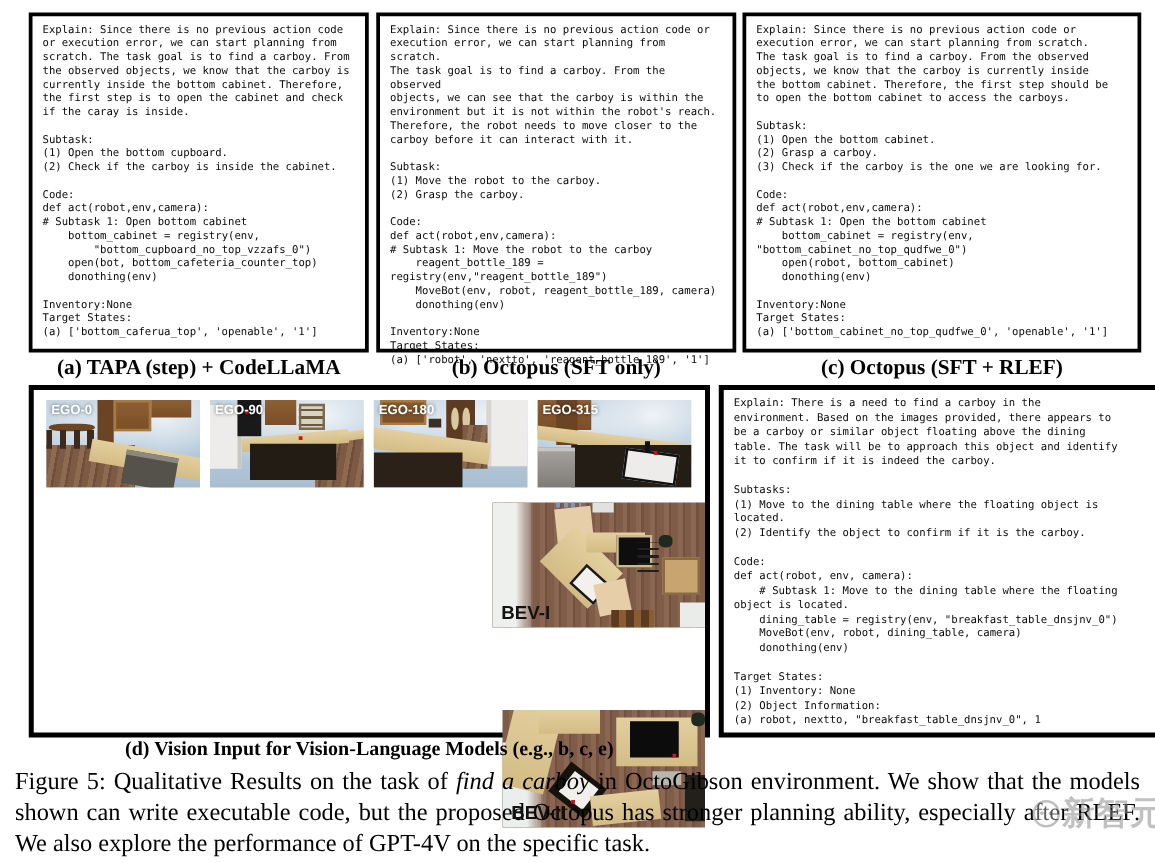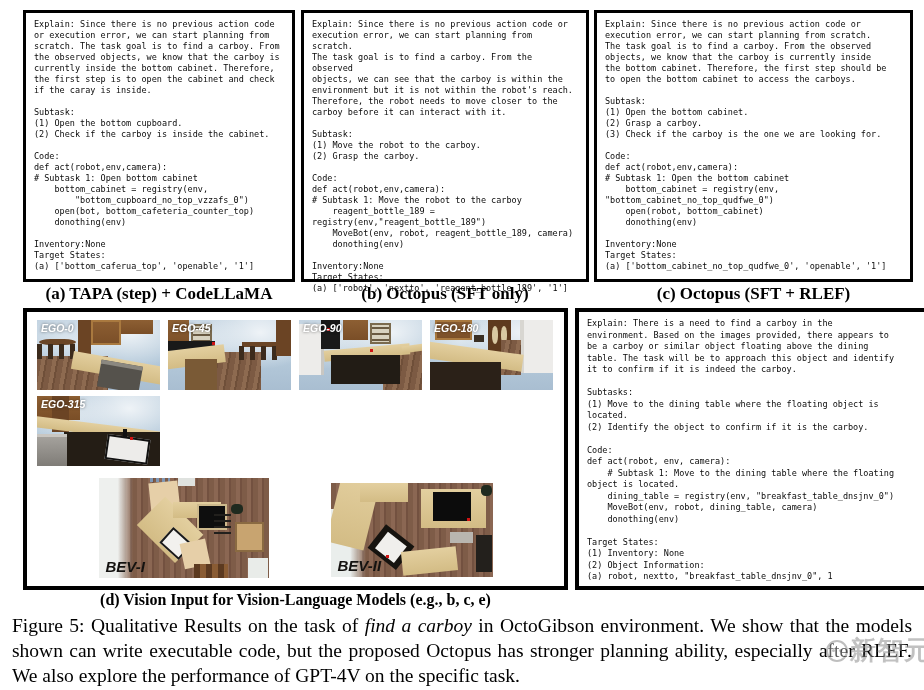--- a/index.html
+++ b/index.html
@@ -4,40 +4,40 @@
 <style>
   html,body{margin:0;padding:0;background:#ffffff;}
   .page{position:relative;width:924px;height:690px;background:#ffffff;overflow:hidden;
         font-family:"Liberation Sans",sans-serif;color:#000;padding-left:32px;}
 
   
   .panel{position:absolute;background:#fff;border:3px solid #000;box-sizing:border-box;}
   .panel-a{left:23px;top:10px;width:272px;height:272px;}
   .panel-b{left:301px;top:10px;width:288px;height:272px;}
   .panel-c{left:594px;top:10px;width:319px;height:272px;}
-  .panel-d{left:23px;top:308px;width:545px;height:282px;border-width:4px;font-style:italic;}
+  .panel-d{left:23px;top:308px;width:545px;height:282px;border-width:4px;}
   .panel-e{left:575px;top:308px;width:371px;height:282px;border-width:4px;}
 
   .mono{margin:0;padding:6px 8px;font-family:"DejaVu Sans Mono","Liberation Mono",monospace;
         font-size:8.5px;line-height:11px;white-space:pre-wrap;color:#0a0a0a;}
   .panel-e .mono{line-height:11.5px;}
 
   
   .cap{position:absolute;font-family:"Liberation Serif",serif;font-weight:700;
        text-align:center;color:#000;}
   .cap-a{left:23px;top:284px;width:272px;font-size:17px;}
   .cap-b{left:301px;top:284px;width:288px;font-size:17px;}
   .cap-c{left:594px;top:284px;width:319px;font-size:17px;}
   .cap-d{left:23px;top:591px;width:545px;font-size:16px;}
   .cap-e{left:575px;top:591px;width:337px;font-size:16px;}
 
   
   .ego-grid{display:grid;grid-template-columns:repeat(4,123px);grid-auto-rows:70px;
             gap:6px 8px;margin:8px 0 0 10px;}
-  .bev-row{display:flex;justify-content:center;align-items:center;gap:62px;margin-top:12px;}
+  .bev-row{display:flex;justify-content:center;align-items:flex-end;gap:62px;margin-top:12px;flex-direction:column;}
 
   
   .ego{position:relative;margin:0;width:123px;height:70px;overflow:hidden;
        background:
          radial-gradient(ellipse at 75% 18%, rgba(255,255,255,.75), rgba(255,255,255,0) 45%),
          radial-gradient(ellipse at 25% 30%, rgba(255,255,255,.5), rgba(255,255,255,0) 40%),
          linear-gradient(180deg,#c2d3e1 0%,#b4c9da 55%,#a9bed1 100%);}
   .bev{position:relative;margin:0;overflow:hidden;
        background:repeating-linear-gradient(90deg,#7e5c48 0 5px,#8b6753 5px 9px,#735140 9px 11px);}
   .bev-1{width:170px;height:100px;}
@@ -171,33 +171,20 @@
         <span class="s" style="left:2%;top:27%;width:30%;height:9%;background:#6a4526;border-radius:40%/60%;"></span>
         <span class="s chairs" style="left:0;top:34%;width:34%;height:22%;"></span>
         <span class="s" style="left:33%;top:0;width:11%;height:55%;background:#6b4424;"></span>
         <span class="s cb" style="left:44%;top:0;width:24%;height:36%;box-shadow:inset 0 0 0 2px #a9793f;"></span>
         <span class="s cb" style="left:68%;top:0;width:26%;height:20%;"></span>
         <span class="s ct" style="left:30%;top:44%;width:85%;height:26%;transform:rotate(10deg);transform-origin:0 0;"></span>
         <span class="s" style="left:50%;top:62%;width:34%;height:38%;background:#55524c;transform:rotate(10deg);box-shadow:inset 0 4px 0 #8b8880;"></span>
         <figcaption class="ego-lbl">EGO-0</figcaption>
       </figure>
 
-      <figure class="ego">
-        <span class="s wf" style="left:24%;top:45%;width:52%;height:55%;"></span>
-        <span class="s cb" style="left:0;top:0;width:17%;height:38%;"></span>
-        <span class="s shelf" style="left:19%;top:6%;width:17%;height:34%;"></span>
-        <span class="s dk" style="left:0;top:30%;width:38%;height:18%;"></span>
-        <span class="s ct" style="left:-6%;top:40%;width:52%;height:26%;transform:rotate(-7deg);"></span>
-        <span class="s" style="left:14%;top:56%;width:26%;height:44%;background:#7a5a36;"></span>
-        <span class="s" style="left:60%;top:31%;width:30%;height:8%;background:#6a4526;"></span>
-        <span class="s chairs" style="left:58%;top:37%;width:34%;height:20%;"></span>
-        <span class="s" style="left:88%;top:0;width:12%;height:52%;background:#6b4424;"></span>
-        <span class="s rd" style="left:36%;top:32%;"></span>
-        <figcaption class="ego-lbl">EGO-45</figcaption>
-      </figure>
 
       <figure class="ego">
         <span class="s wf" style="left:68%;top:42%;width:32%;height:58%;"></span>
         <span class="s wh" style="left:0;top:6%;width:20%;height:72%;box-shadow:inset -3px 0 0 #c9c7c2;"></span>
         <span class="s dk" style="left:18%;top:0;width:15%;height:42%;"></span>
         <span class="s rd" style="left:23%;top:12%;"></span>
         <span class="s cb" style="left:36%;top:0;width:20%;height:28%;"></span>
         <span class="s shelf" style="left:58%;top:4%;width:17%;height:30%;"></span>
         <span class="s ct" style="left:20%;top:38%;width:70%;height:16%;transform:rotate(-5deg);"></span>
         <span class="s" style="left:26%;top:50%;width:56%;height:42%;background:#221c15;"></span>

